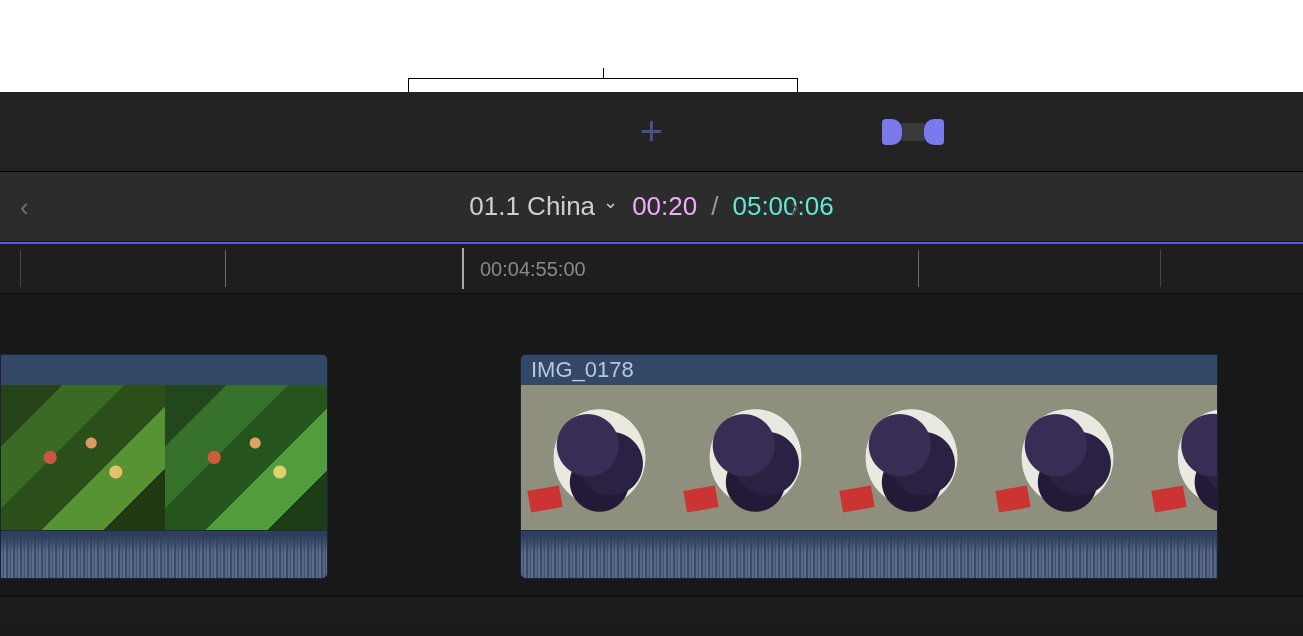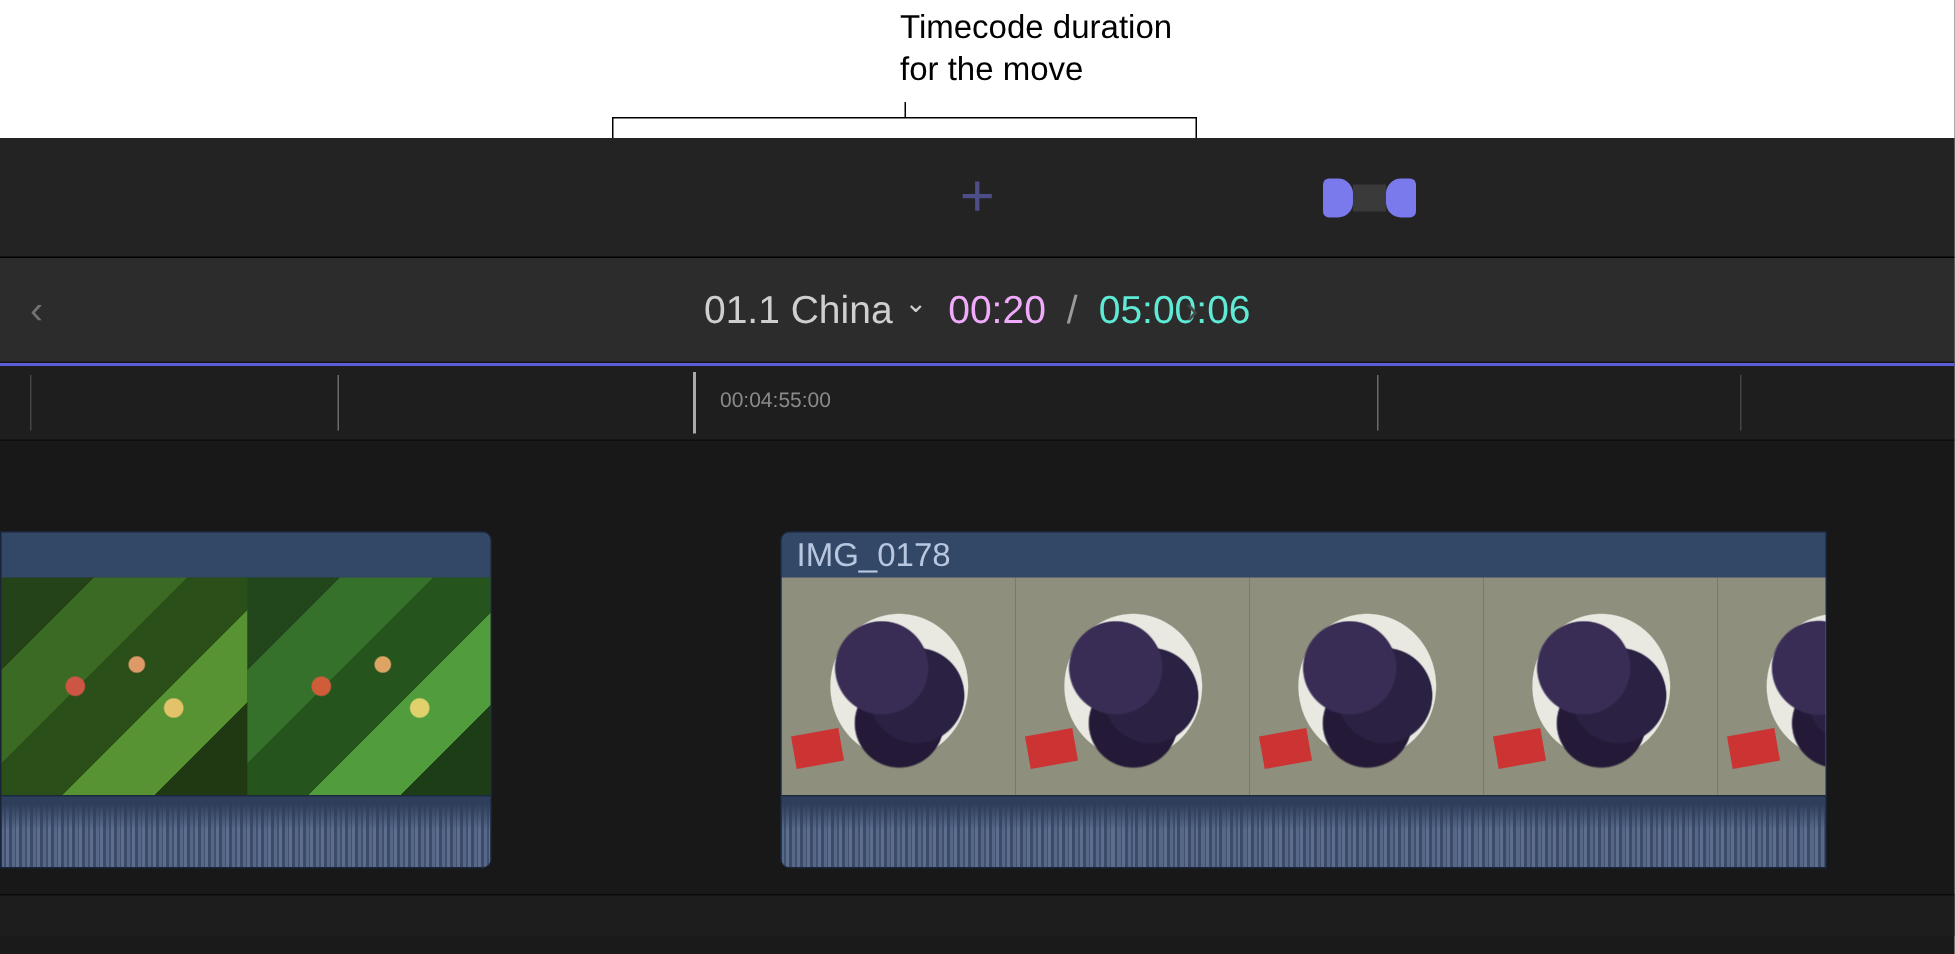--- a/index.html
+++ b/index.html
@@ -179,21 +179,21 @@
   .ruler .playhead {
     position: absolute;
     top: 4px;
     bottom: 4px;
     width: 2px;
     background: #aaa;
   }
   .ruler-label {
     position: absolute;
     top: 14px;
-    font-size: 14px;
+    font-size: 20px;
     color: #8a8a8a;
     font-variant-numeric: tabular-nums;
   }
 
   
   .tracks {
     position: relative;
     height: 330px;
     background: #181818;
   }
@@ -292,24 +292,20 @@
     position:absolute;
     left:0; right:0; bottom:0; height:28px;
     background:#1d1d1d;
     border-top:1px solid #0b0b0b;
   }
 </style>
 </head>
 <body>
 
 <div class="callout">
-  <div class="callout-label">
-    <span>Timecode duration</span><br>
-    <span>for the move</span>
-  </div>
   <div class="callout-bracket">
     <div class="vcenter"></div>
     <div class="hline"></div>
     <div class="vleft"></div>
     <div class="vright"></div>
   </div>
 </div>
 
 <div class="app">
 

